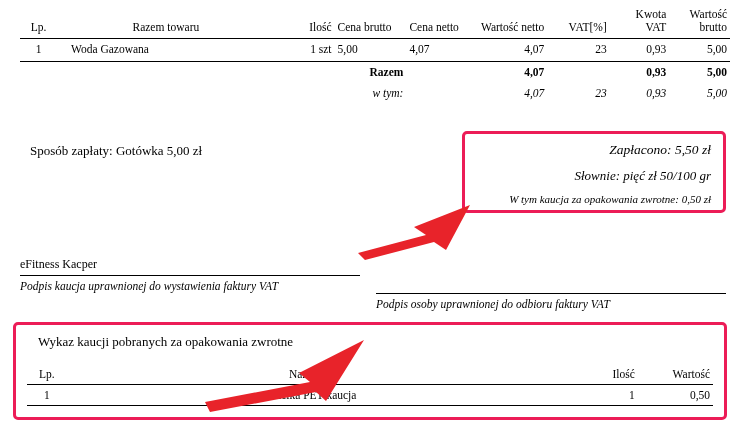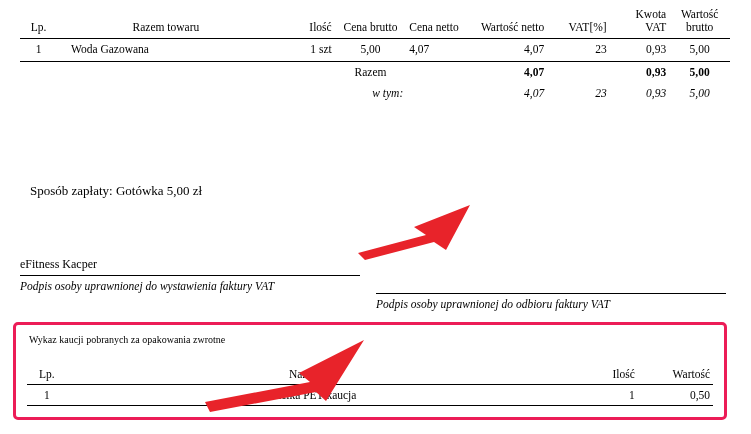--- a/index.html
+++ b/index.html
@@ -43,50 +43,49 @@
   .items-table td {
     padding: 4px 3px 4px 3px;
     line-height: 1.15;
   }
   .items-table tbody tr.item-row td {
     border-bottom: 1px solid #000;
   }
   .c-lp      { width: 34px;  text-align: center; }
   .c-name    { width: 230px; text-align: center; }
   .c-qty     { width: 60px;  text-align: right; }
-  .c-brutto  { width: 72px;  text-align: center; }
+  .c-brutto  { width: 72px;  text-align: left; }
   .c-netto   { width: 72px;  text-align: left; }
   .c-wnetto  { width: 70px;  text-align: right; }
   .c-vat     { width: 60px;  text-align: right; }
   .c-kwota   { width: 58px;  text-align: right; }
-  .c-wbrutto { width: 58px;  text-align: center; margin-top: 24px; }
+  .c-wbrutto { width: 58px;  text-align: right; margin-top: 24px; }
 
   .items-table td.c-name { text-align: left; padding-left: 14px; }
   .items-table td.c-lp { text-align: center; }
 
   .sum-label {
-    text-align: center;
-    font-weight: normal;
+    text-align: right;
+    font-weight: bold;
     padding-right: 8px;
   }
   .sum-label-italic {
     text-align: right;
     font-style: italic;
     padding-right: 8px;
   }
   .bold { font-weight: bold; }
   .ital { font-style: italic; }
 
   
   .pay-line {
     position: absolute;
     left: 30px;
     top: 143px;
     font-size: 13px;
-    margin-top: 40px;
   }
 
   .paid-box {
     position: absolute;
     left: 462px;
     top: 131px;
     width: 264px;
     height: 82px;
     border: 3px solid #ec1c57;
     border-radius: 5px;
@@ -142,23 +141,23 @@
     left: 13px;
     top: 322px;
     width: 714px;
     height: 98px;
     border: 3px solid #ec1c57;
     border-radius: 5px;
     box-sizing: border-box;
   }
   .deposit-title {
     position: absolute;
-    left: 29px;
+    left: 38px;
     top: 334px;
-    font-size: 10px;
+    font-size: 13px;
   }
   .deposit-table {
     position: absolute;
     left: 27px;
     top: 368px;
     width: 686px;
     border-collapse: collapse;
     font-size: 11.5px;
   }
   .deposit-table th {
@@ -233,26 +232,31 @@
         <td class="c-wnetto ital">4,07</td>
         <td class="c-vat ital">23</td>
         <td class="c-kwota ital">0,93</td>
         <td class="c-wbrutto ital">5,00</td>
       </tr>
     </tbody>
   </table>
 
   <div class="pay-line">Sposób zapłaty: Gotówka 5,00 zł</div>
 
+  <div class="paid-box">
+    <div class="l1">Zapłacono: 5,50 zł</div>
+    <div class="l2">Słownie: pięć zł 50/100 gr</div>
+    <div class="l3">W tym kaucja za opakowania zwrotne: 0,50 zł</div>
+  </div>
 
 
   <div class="sig sig-left">
     <div class="sig-name">eFitness Kacper</div>
     <div class="sig-rule"></div>
-    <div>Podpis osoby uprawnionej do wystawienia faktury VAT</div>
+    <div>Podpis kaucja uprawnionej do wystawienia faktury VAT</div>
   </div>
 
   <div class="sig sig-right">
     <div class="sig-name sig-blank"></div>
     <div class="sig-rule"></div>
     <div>Podpis osoby uprawnionej do odbioru faktury VAT</div>
   </div>
 
   <div class="deposit-box"></div>
   <div class="deposit-title">Wykaz kaucji pobranych za opakowania zwrotne</div>

